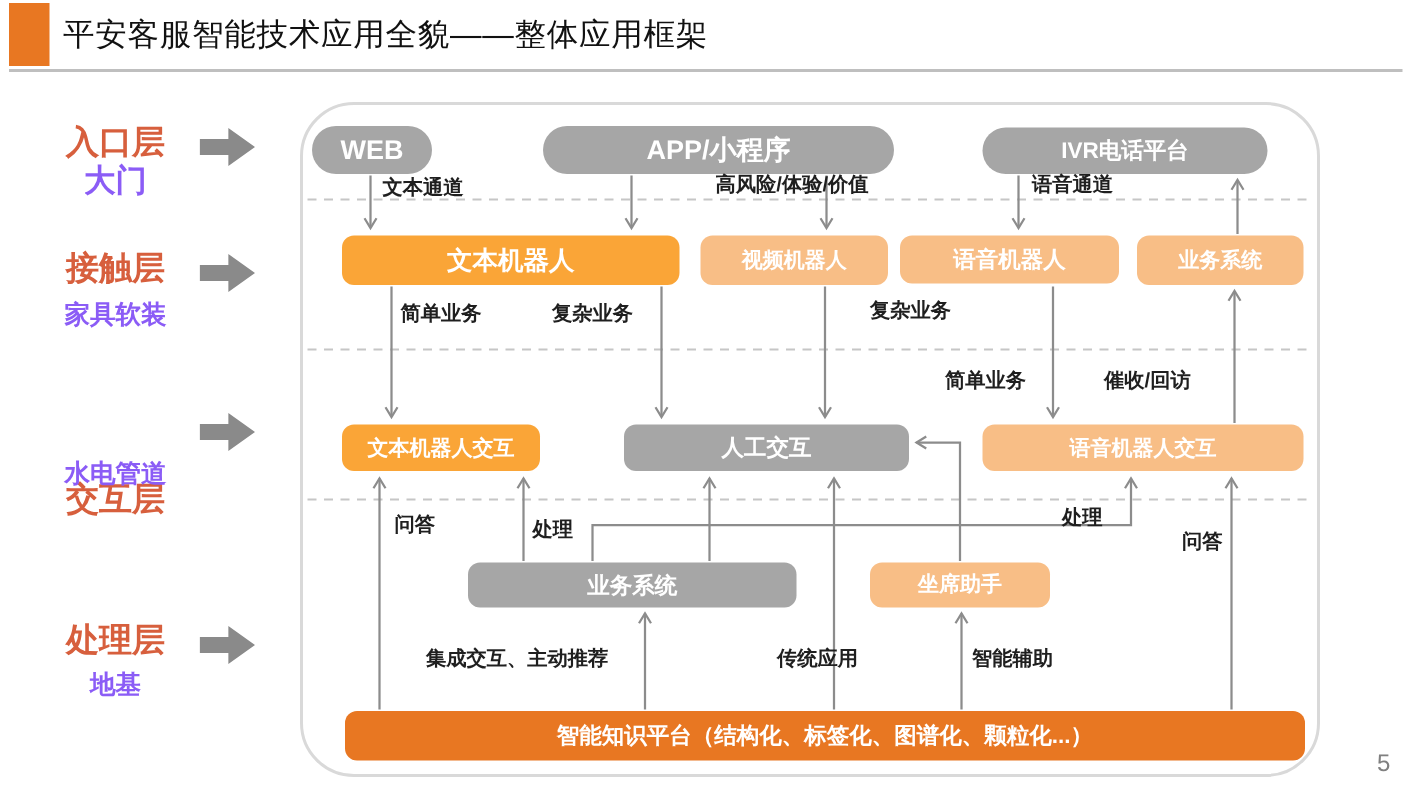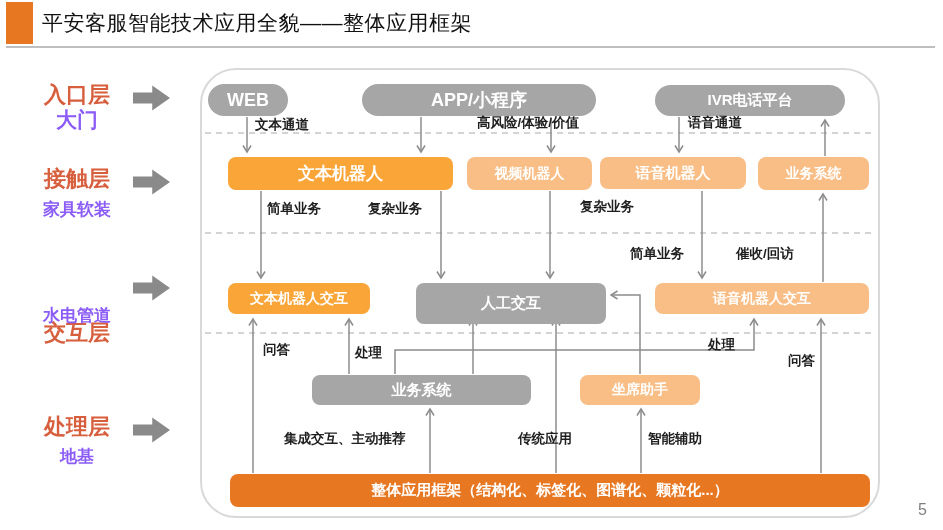--- a/index.html
+++ b/index.html
@@ -108,27 +108,27 @@
 
 <div class="abs node pill" style="left:208px;top:84px;width:80px;height:32px;">WEB</div>
 <div class="abs node pill" style="left:362px;top:84px;width:234px;height:32px;">APP/小程序</div>
 <div class="abs node pill" style="left:655px;top:85px;width:190px;height:31px;font-size:15px;">IVR电话平台</div>
 
 <div class="abs node box c-bright" style="left:228px;top:157px;width:225px;height:33px;font-size:17px;">文本机器人</div>
 <div class="abs node box c-light" style="left:467px;top:157px;width:125px;height:33px;font-size:14px;">视频机器人</div>
 <div class="abs node box c-light" style="left:600px;top:157px;width:146px;height:32px;font-size:15px;">语音机器人</div>
 <div class="abs node box c-light" style="left:758px;top:157px;width:111px;height:33px;font-size:14px;">业务系统</div>
 
-<div class="abs node box c-bright" style="left:228px;top:283px;width:142px;height:31px;font-size:14px;">文本机器人交互</div>
-<div class="abs node box c-gray" style="left:416px;top:283px;width:190px;height:41px;font-size:15px;text-align:right;">人工交互</div>
+<div class="abs node box c-bright" style="left:228px;top:283px;width:132px;height:31px;font-size:14px;">文本机器人交互</div>
+<div class="abs node box c-gray" style="left:416px;top:283px;width:190px;height:31px;font-size:15px;text-align:right;">人工交互</div>
 <div class="abs node box c-light" style="left:655px;top:283px;width:214px;height:31px;font-size:14px;">语音机器人交互</div>
 
 <div class="abs node box c-gray" style="left:312px;top:375px;width:219px;height:30px;font-size:15px;">业务系统</div>
 <div class="abs node box c-light" style="left:580px;top:375px;width:120px;height:30px;font-size:14px;">坐席助手</div>
-<div class="abs node box c-dark" style="left:230px;top:474px;width:640px;height:33px;font-size:15px;">整体应用框架（结构化、标签化、图谱化、颗粒化...）</div>
+<div class="abs node box c-dark" style="left:230px;top:474px;width:640px;height:33px;font-size:15px;">智能知识平台（结构化、标签化、图谱化、颗粒化...）</div>
 
 <div class="abs elabel" style="left:255px;top:116px;">文本通道</div>
 <div class="abs elabel" style="left:477px;top:114px;">高风险/体验/价值</div>
 <div class="abs elabel" style="left:688px;top:114px;">语音通道</div>
 
 <div class="abs elabel" style="left:267px;top:200px;">简单业务</div>
 <div class="abs elabel" style="left:368px;top:200px;">复杂业务</div>
 <div class="abs elabel" style="left:580px;top:198px;">复杂业务</div>
 <div class="abs elabel" style="left:630px;top:245px;">简单业务</div>
 <div class="abs elabel" style="left:736px;top:245px;">催收/回访</div>

